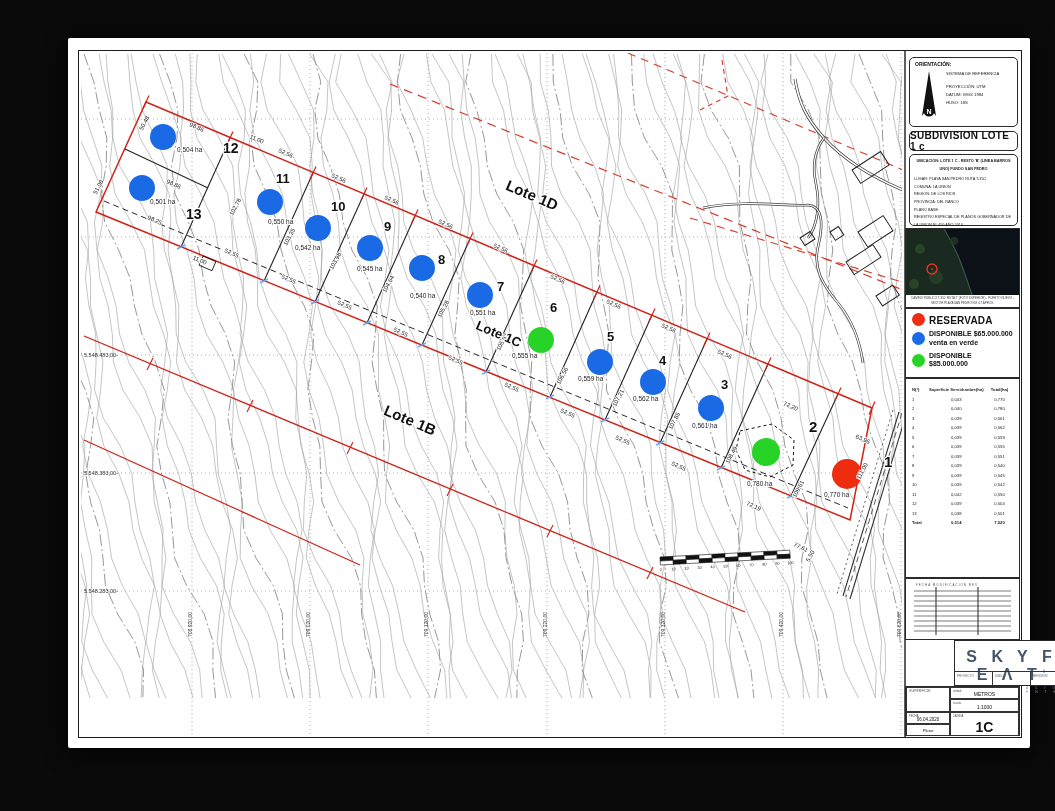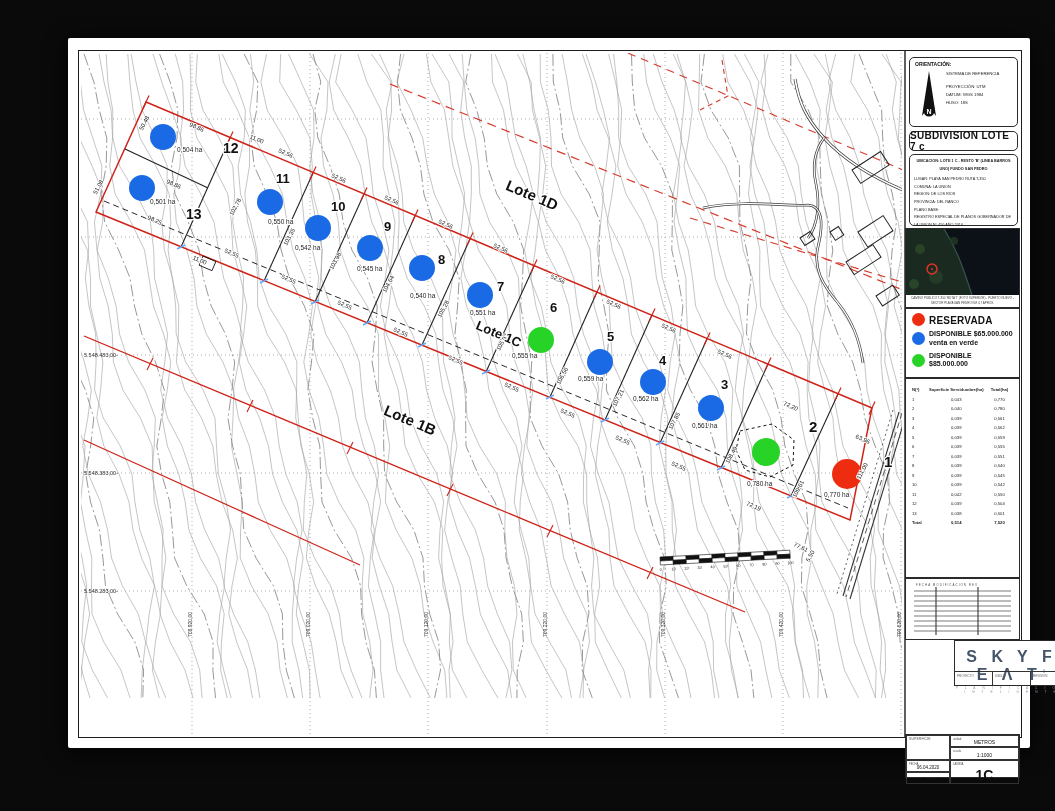--- a/index.html
+++ b/index.html
@@ -368,21 +368,21 @@
     <div class="orient-lines" id="orient-lines">
         <div class="">SISTEMA DE REFERENCIA</div>
         <div class="gap"></div>
         <div class="">PROYECCIÓN: UTM</div>
         <div class="">DATUM: WGS 1984</div>
         <div class="">HUSO: 18S</div>
       </div>
   </div>
 
   <div class="pbox round title-box" style="left:909px;top:131px;width:109px;height:20px;">
-    <span>SUBDIVISION LOTE 7 c</span>
+    <span>SUBDIVISION LOTE 1 c</span>
   </div>
 
   <div class="pbox round info-box" id="info-box" style="left:909px;top:154px;width:109px;height:72px;">
       <div class="hdr">UBICACION: LOTE 1 C - RESTO 'B' (LINEA BARROS UNO) FUNDO SAN PEDRO</div>
       <div class="">LUGAR: PLAYA SAN PEDRO RUTA T-350</div>
       <div class="">COMUNA: LA UNION</div>
       <div class="">REGION: DE LOS RIOS</div>
       <div class="">PROVINCIA: DEL RANCO</div>
       <div class="">PLANO BASE:</div>
       <div class="">REGISTRO ESPECIAL DE PLANOS GOBERNADOR DE LA UNION N° 450 AÑO 2010</div>
@@ -526,21 +526,21 @@
   <div class="pbox" style="left:954px;top:640px;width:115px;height:46px;">
     <div class="logo-word"><span id="logo-a">S K Y F E Λ T</span><sup>+</sup></div>
     <div class="logo-tag">P L A N I F I C A C I O N   I N T E L I G E N T E</div>
     <div class="logo-cells" id="logo-cells" style="bottom:0;left:0;">
         <div>PROYECTO</div>
         <div>DIBUJO</div>
         <div>REVISION</div>
       </div>
   </div>
 
-  <div class="pbox" style="left:905px;top:686px;width:115px;height:44px;margin-top:48px;">
+  <div class="pbox" style="left:905px;top:686px;width:115px;height:50px;">
     <div class="tb-cell" style="left:0;top:0;width:44px;height:25px;">
       <span class="tb-lbl" style="font-size:3.6px;">SUPERFICIE</span>
     </div>
     <div class="tb-cell" style="left:44px;top:0;width:69px;height:12px;">
       <span class="tb-lbl">unidad</span>
       <span class="tb-val" style="top:3px;font-size:5px;">METROS</span>
     </div>
     <div class="tb-cell" style="left:44px;top:12px;width:69px;height:13px;">
       <span class="tb-lbl">escala</span>
       <span class="tb-val" style="top:4px;font-size:5px;">1:1000</span>

